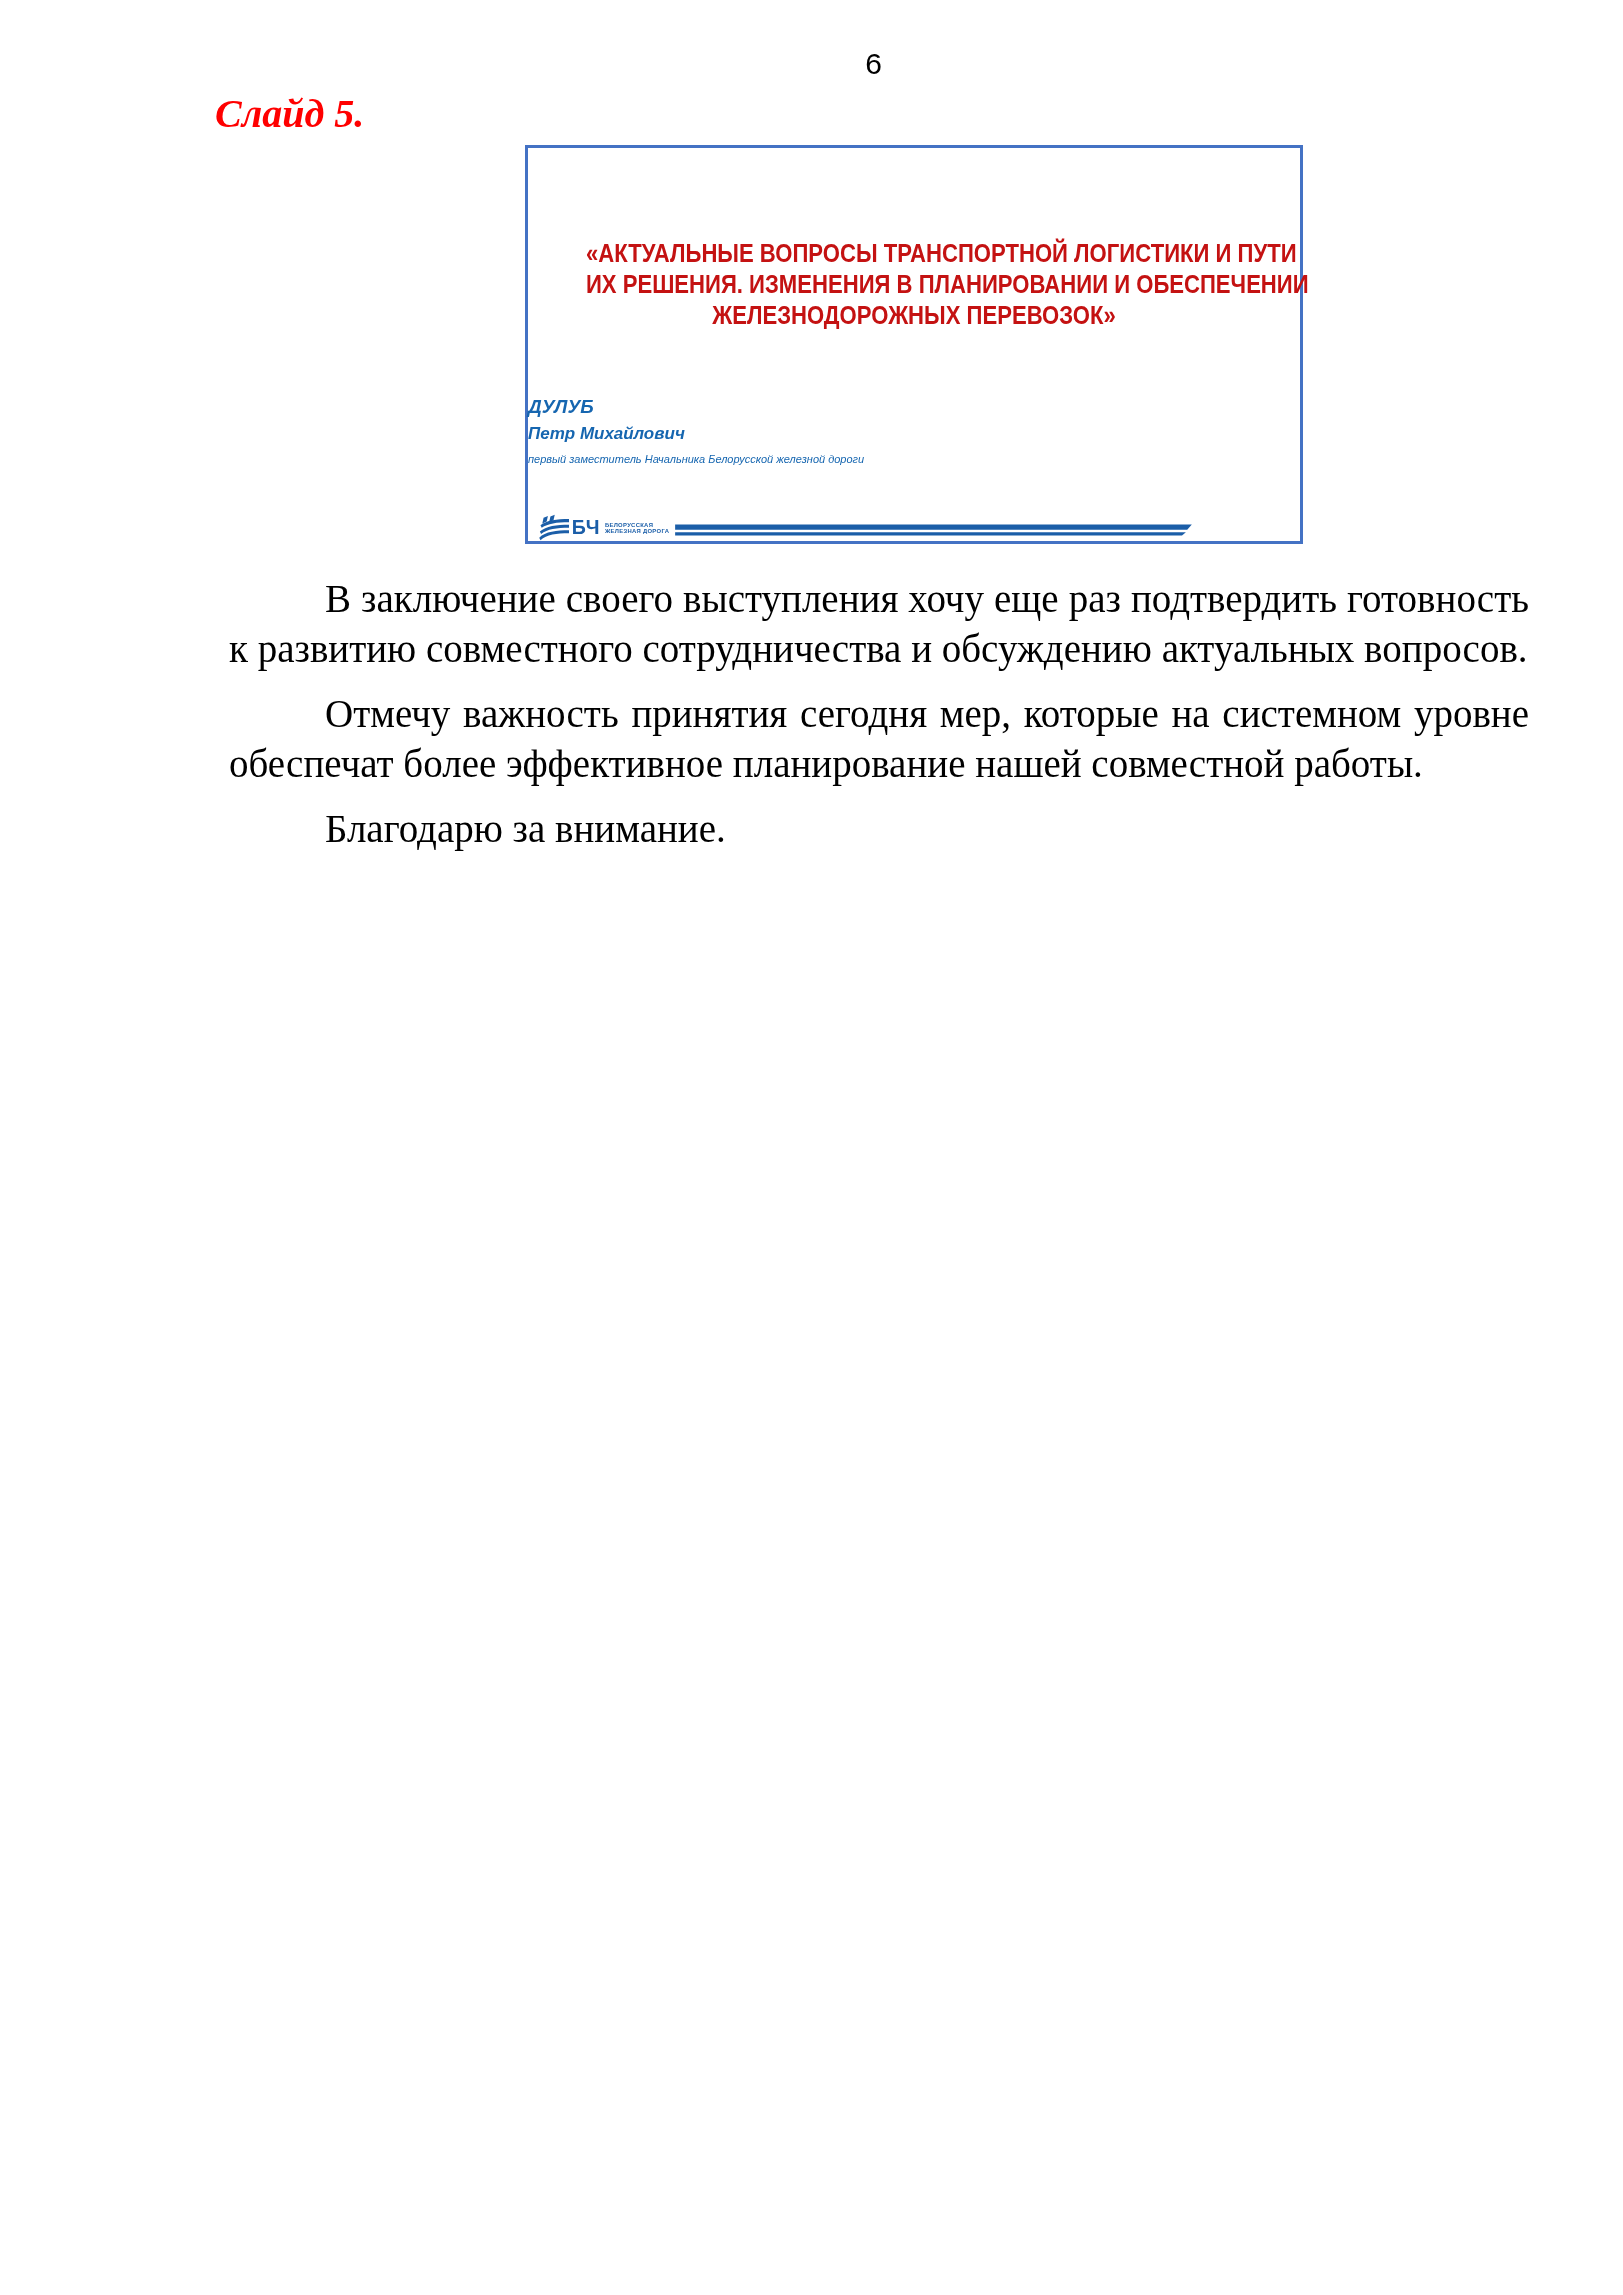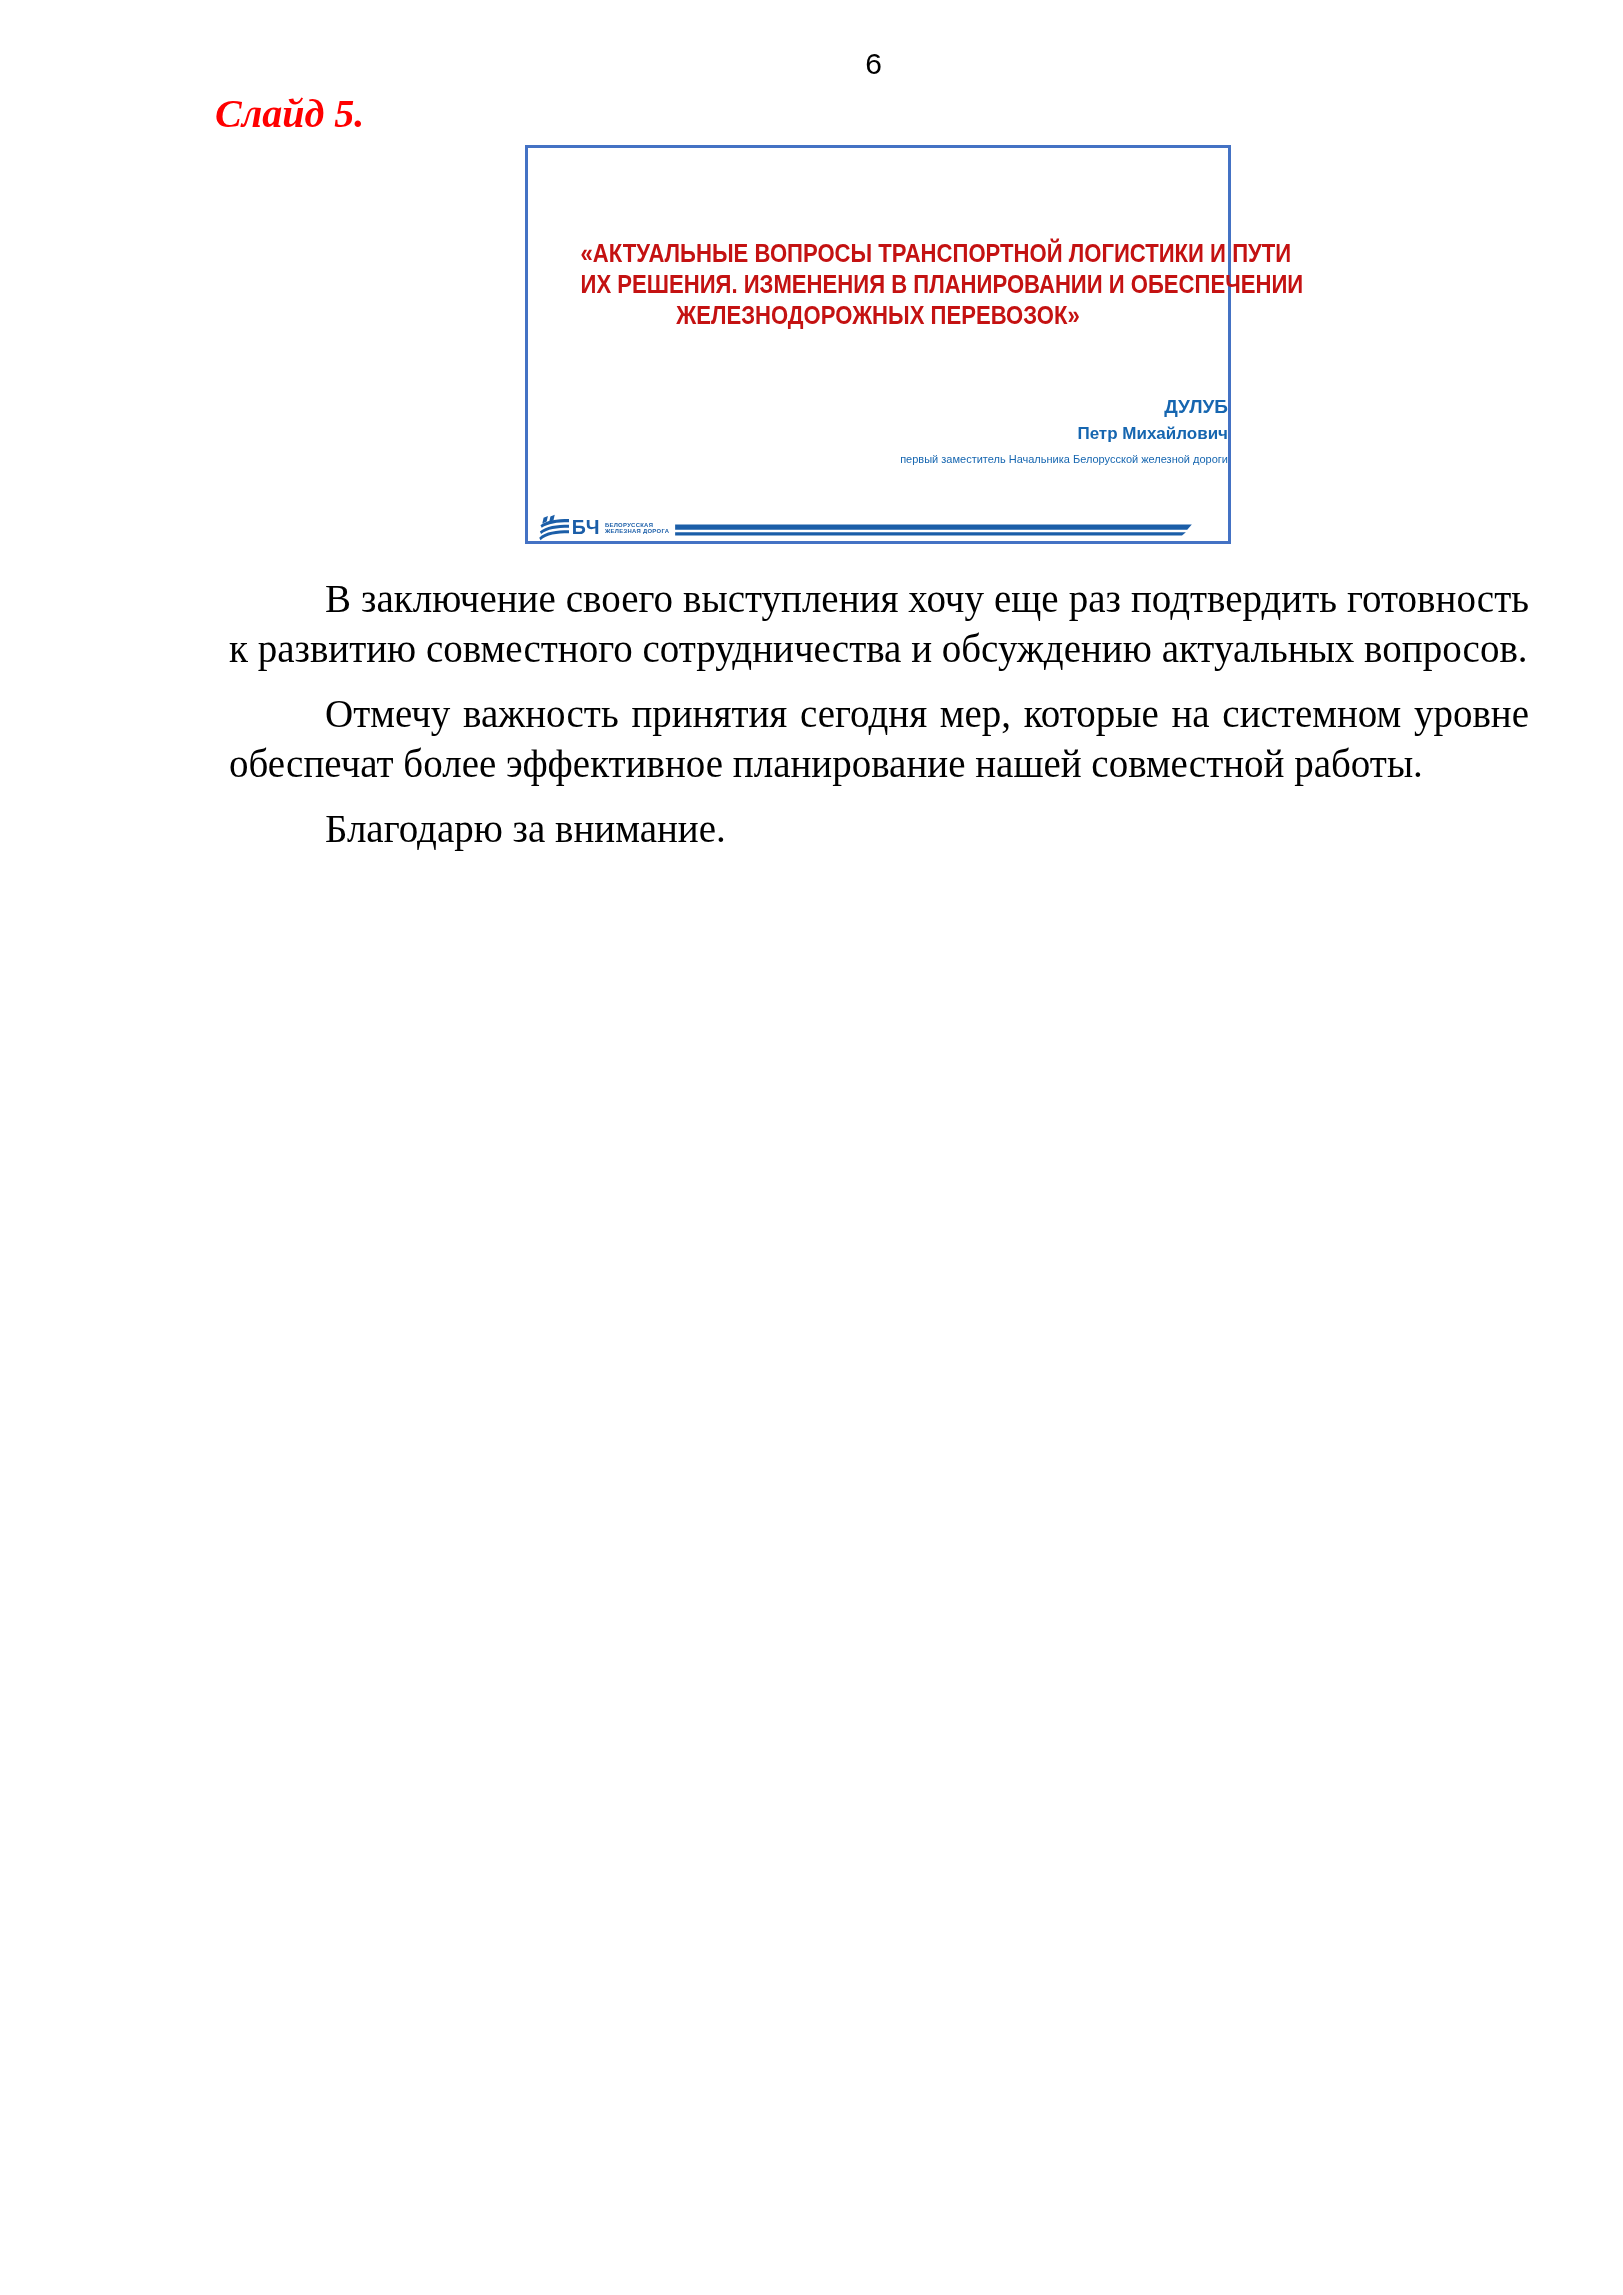--- a/index.html
+++ b/index.html
@@ -29,44 +29,45 @@
     font-weight: bold; font-style: italic;
     font-size: 40px; line-height: 43px;
     color: var(--label-red, #FF0000);
     white-space: nowrap;
   }
 
   
   .slide {
     position: absolute;
     left: 525px; top: 145px;
-    width: 706px; height: 399px;
+    width: 778px; height: 399px;
     border: 3.3px solid var(--border, #4472C4);
     background: #fff;
   }
 
   .slide-title {
     position: absolute;
     top: 90px; left: 0; right: 0;
     text-align: center;
     font-family: "Liberation Sans", sans-serif;
     font-weight: bold;
     font-size: 26px; line-height: 31px;
     color: var(--title-red, #C41212);
     transform: scaleX(0.85);
     transform-origin: 50% 0;
   }
   .slide-title .t-line { white-space: nowrap; }
 
   .speaker-block {
     position: absolute;
     top: 246px; left: 0; right: 0;
-    text-align: right;
+    text-align: left;
     font-family: "Liberation Sans", sans-serif;
     color: var(--text-blue, #1666B0);
+    font-style: italic;
   }
   .speaker-surname { font-weight: bold; font-size: 19px; line-height: 26px; }
   .speaker-name    { font-weight: bold; font-size: 17px; line-height: 27.5px; }
   .speaker-position{ font-size: 11px; line-height: 23.6px; }
 
   .logo-strip {
     position: absolute;
     left: 9.8px; top: 365px;
     width: 654px; height: 30px;
     display: flex;

